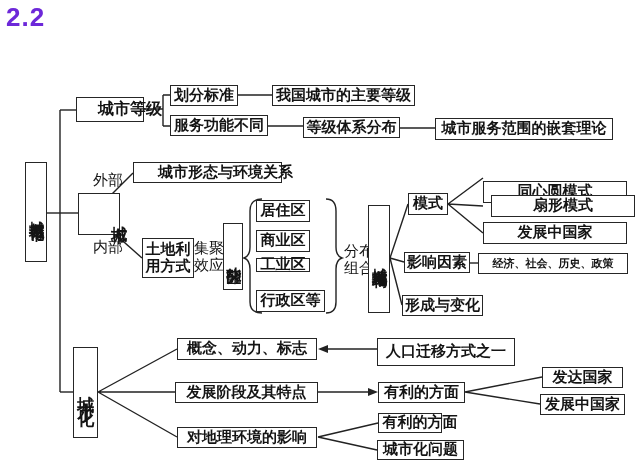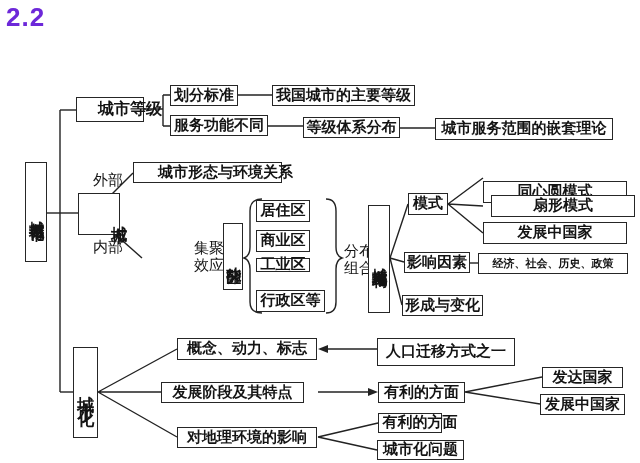--- a/index.html
+++ b/index.html
@@ -78,20 +78,22 @@
   <div class="node" style="left:170px;top:85px;width:68px;height:21px;">划分标准</div>
   <div class="node" style="left:272px;top:85px;width:143px;height:21px;">我国城市的主要等级</div>
   <div class="node" style="left:170px;top:115px;width:98px;height:21px;">服务功能不同</div>
   <div class="node" style="left:435px;top:118px;width:178px;height:22px;">城市服务范围的嵌套理论</div>
   <div class="node" style="left:303px;top:117px;width:97px;height:21px;">等级体系分布</div>
 
   <div class="lbl" style="left:92px;top:172px;width:32px;">外部</div>
   <div class="node vbox f16" style="left:78px;top:193px;width:20px;height:42px;">城市</div>
   <div class="lbl" style="left:92px;top:239px;width:32px;">内部</div>
   <div class="node" style="left:133px;top:162px;width:149px;height:21px;padding-left:36px;">城市形态与环境关系</div>
+  <div class="node multiline" style="left:142px;top:238px;width:52px;height:40px;">土地利
+用方式</div>
   <div class="lbl multiline" style="left:193px;top:240px;width:32px;">集聚
 效应</div>
   <div class="node vbox" style="left:223px;top:223px;width:20px;height:67px;">功能分区</div>
 
   <div class="node" style="left:256px;top:200px;width:54px;height:22px;">居住区</div>
   <div class="node" style="left:256px;top:230px;width:54px;height:22px;">商业区</div>
   <div class="node" style="left:256px;top:258px;width:54px;height:14px;">工业区</div>
   <div class="node" style="left:256px;top:290px;width:69px;height:22px;">行政区等</div>
 
   <div class="lbl multiline" style="left:343px;top:243px;width:32px;">分布
@@ -102,21 +104,21 @@
   <div class="node" style="left:483px;top:167px;width:144px;height:22px;margin-top:14px;">同心圆模式</div>
   <div class="node" style="left:483px;top:195px;width:144px;height:22px;margin-left:8px;">扇形模式</div>
   <div class="node" style="left:483px;top:222px;width:144px;height:22px;">发展中国家</div>
   <div class="node" style="left:404px;top:252px;width:66px;height:21px;">影响因素</div>
   <div class="node f135" style="left:478px;top:253px;width:150px;height:21px;">经济、社会、历史、政策</div>
   <div class="node" style="left:402px;top:295px;width:81px;height:21px;">形成与变化</div>
 
   <div class="node vbox f17" style="left:73px;top:347px;width:25px;height:91px;">城市化</div>
   <div class="node" style="left:177px;top:338px;width:140px;height:22px;">概念、动力、标志</div>
   <div class="node" style="left:377px;top:338px;width:138px;height:28px;">人口迁移方式之一</div>
-  <div class="node" style="left:161px;top:382px;width:143px;height:21px;">发展阶段及其特点</div>
+  <div class="node" style="left:175px;top:382px;width:143px;height:21px;">发展阶段及其特点</div>
   <div class="node" style="left:378px;top:382px;width:87px;height:21px;">有利的方面</div>
   <div class="node" style="left:542px;top:367px;width:81px;height:21px;">发达国家</div>
   <div class="node" style="left:540px;top:394px;width:85px;height:21px;">发展中国家</div>
   <div class="node" style="left:177px;top:427px;width:140px;height:21px;">对地理环境的影响</div>
   <div class="node" style="left:378px;top:413px;width:64px;height:20px;padding-left:20px;">有利的方面</div>
   <div class="node" style="left:377px;top:440px;width:87px;height:20px;">城市化问题</div>
 
 </div>
 
 </body></html>

